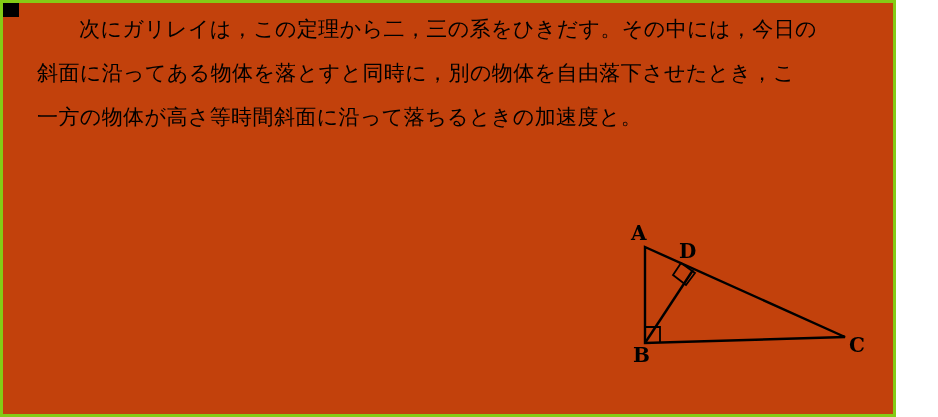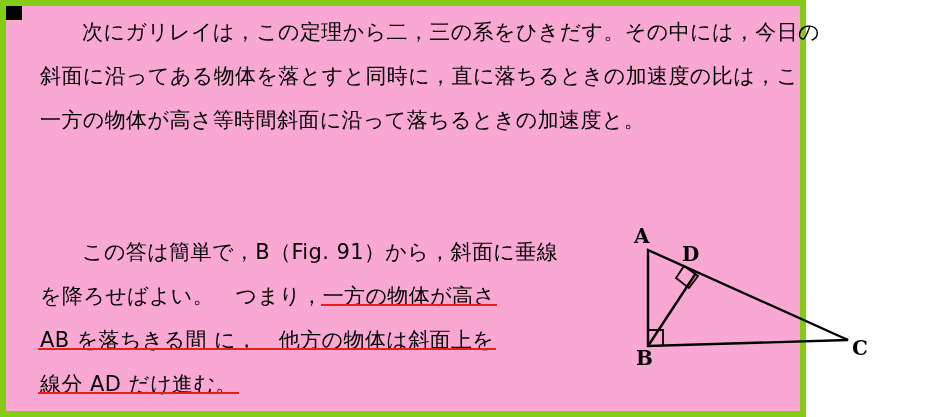--- a/index.html
+++ b/index.html
@@ -10,25 +10,25 @@
     width: 938px;
     height: 417px;
     background: #ffffff;
     font-family: "DejaVu Sans", sans-serif;
     color: #000000;
     overflow: hidden;
     position: relative;
   }
   .page {
     position: relative;
-    width: 806px;
+    width: 896px;
     height: 417px;
-    border: 6px solid #84cc16;
+    border: 3px solid #84cc16;
     box-sizing: border-box;
-    background: #f9a8d4;
+    background: #c2410c;
   }
   .corner-mark {
     position: absolute;
     left: 0px;
     top: 0px;
     width: 16px;
     height: 14px;
     background: #000;
   }
   
@@ -99,46 +99,28 @@
 
   <div class="para" style="left:34px; top:4px;">
 
     <div class="line">
       <span class="indent"></span><span>次にガリレイは，この定理から二，三の系をひきだす。その中には，今日の</span>
     </div>
 
 
 
     <div class="line">
-      <span>斜面に沿ってある物体を落とすと同時に，直に落ちるときの加速度の比は，こ</span>
+      <span>斜面に沿ってある物体を落とすと同時に，別の物体を自由落下させたとき，こ</span>
     </div>
 
     <div class="line">
       <span>一方の物体が高さ</span><span class="bold">等時間</span><span>斜面に沿って落ちるときの加速度と。</span>
     </div>
   </div>
 
-  <div class="para" style="left:34px; top:224px;">
-
-    <div class="line">
-      <span class="indent"></span><span>この答は簡単で，B（Fig. 91）から，斜面に垂線</span>
-    </div>
-
-    <div class="line">
-      <span>を降ろせばよい。　つまり，</span><span class="ul">一方の物体が高さ</span>
-    </div>
-
-    <div class="line">
-      <span class="ul">AB を落ちきる間 に，</span><span class="ul">　他方の物体は斜面上を</span>
-    </div>
-
-    <div class="line">
-      <span class="ul">線分 AD だけ進む。</span>
-    </div>
-  </div>
 
   <div class="figure">
     <svg width="330" height="190" viewBox="0 0 330 190">
 
       <polygon points="42,22 42,118 242,112" fill="none" stroke="#000000" stroke-width="2.4"></polygon>
 
       <line x1="42" y1="118" x2="90" y2="45" stroke="#000000" stroke-width="2.4"></line>
 
       <polygon points="78,38 92,48 83,60 70,50" fill="none" stroke="#000000" stroke-width="1.8"></polygon>
 

